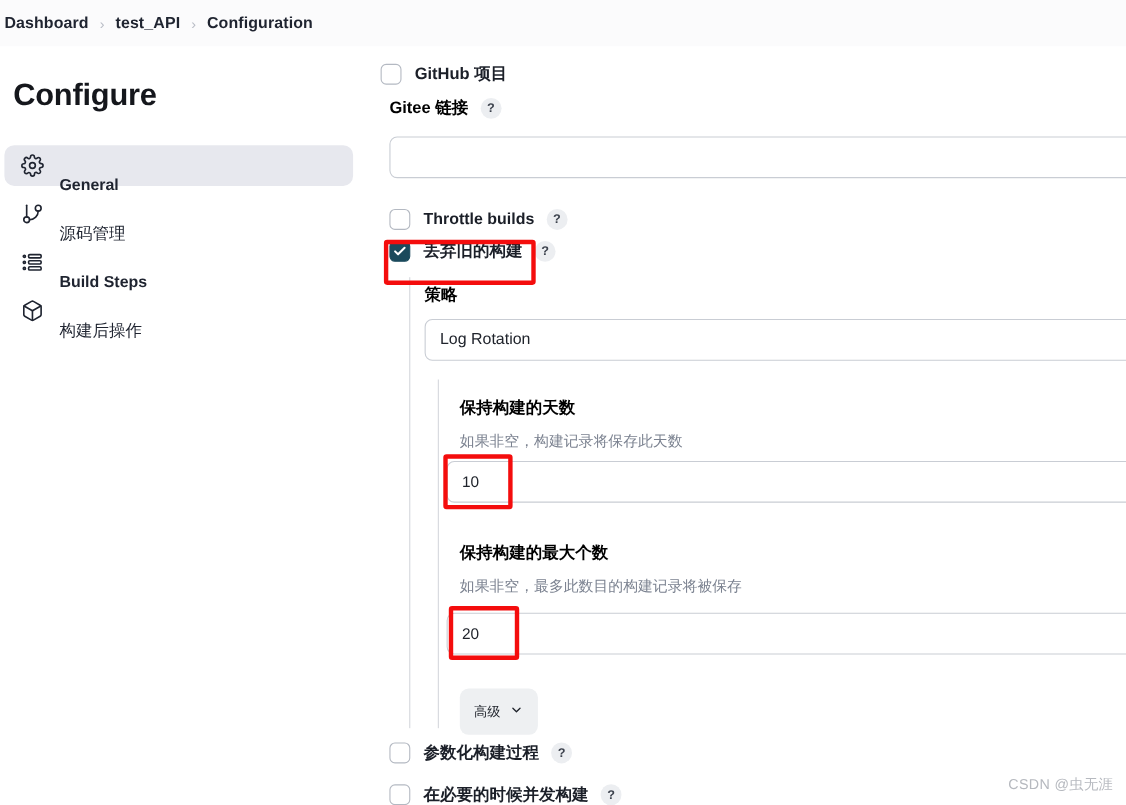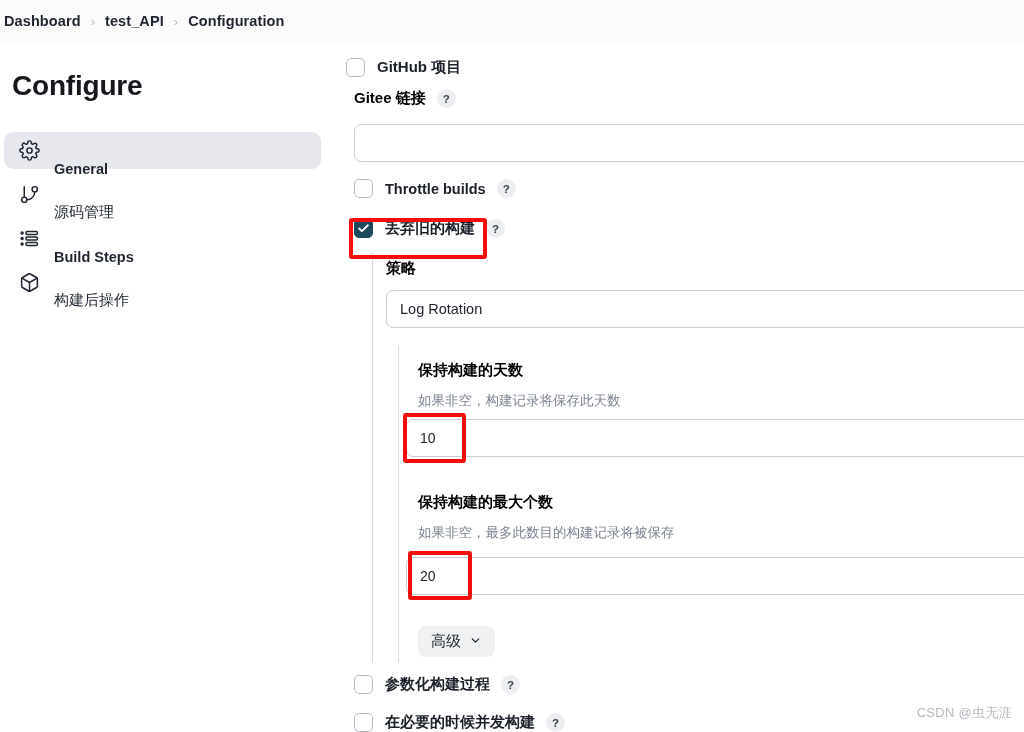--- a/index.html
+++ b/index.html
@@ -132,24 +132,24 @@
     padding: 0 13px;
     font-size: 14.5px; color: #20242c;
   }
 
   .guide {
     position: absolute; width: 1px; background: #d5d8dd;
   }
 
   .adv-btn {
     position: absolute;
-    height: 31px; padding: 0 13px;
+    height: 42px; padding: 0 13px;
     background: #eef0f2; border-radius: 8px;
     display: flex; align-items: center; gap: 8px;
-    font-size: 15px; color: #20242c; font-weight: 500;
+    font-size: 12px; color: #20242c; font-weight: 500;
     cursor: pointer; border: none;
     font-family: inherit;
   }
 
   .hl {
     position: absolute;
     border: 4px solid #f40d0d; border-radius: 3px;
     pointer-events: none; z-index: 15;
   }
 
@@ -237,21 +237,21 @@
       <span class="cb"></span>
       <span class="cb-label cjk">GitHub 项目</span>
     </div>
 
     <div class="row" style="left:20px; top:89px;">
       <span class="field-label cjk" style="position:static;">Gitee 链接</span>
       <span class="help">?</span>
     </div>
     <div class="textinput" style="left:20px; top:124px; width:700px;"></div>
 
-    <div class="row" style="left:20px; top:179px;justify-content:center;">
+    <div class="row" style="left:20px; top:190px;justify-content:center;">
       <span class="cb"></span>
       <span class="cb-label">Throttle builds</span>
       <span class="help">?</span>
     </div>
 
     <div class="row" style="left:20px; top:219px;">
       <span class="cb checked">
         <svg width="13" height="13" viewBox="0 0 24 24" fill="none" stroke="#ffffff" stroke-width="3.4" stroke-linecap="round" stroke-linejoin="round">
           <polyline points="20 6 9 17 4 12"></polyline>
         </svg>

